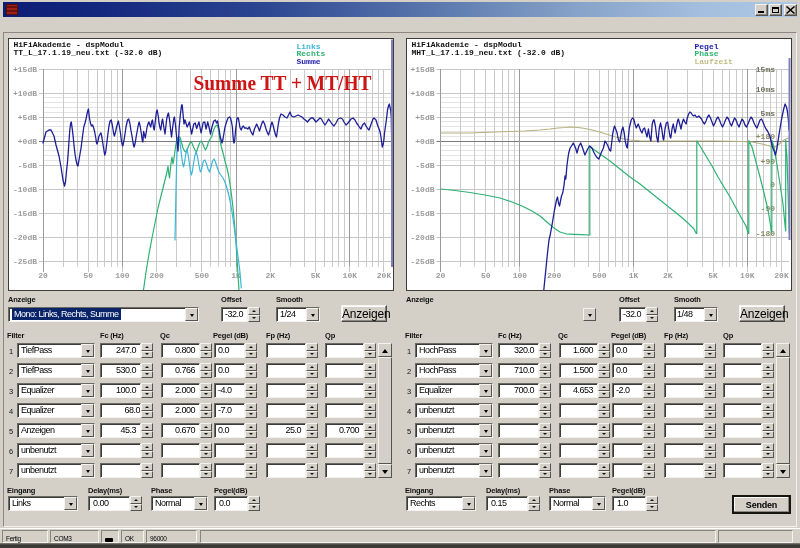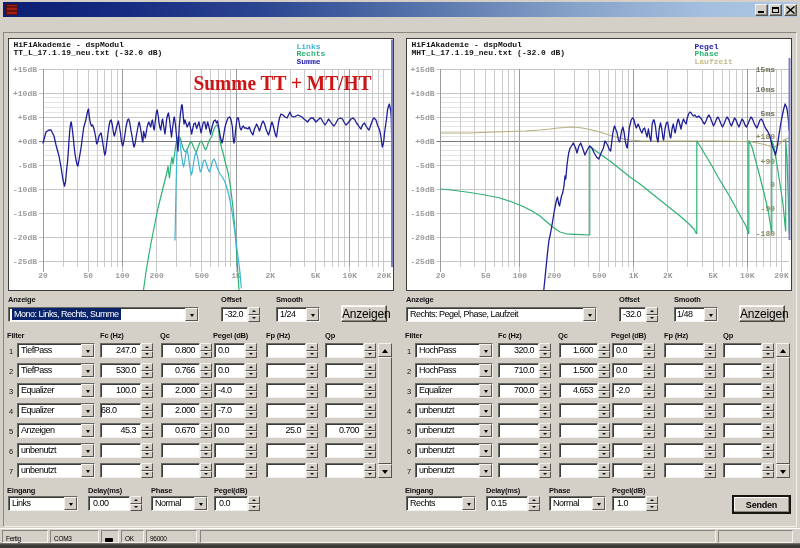--- a/index.html
+++ b/index.html
@@ -425,21 +425,21 @@
       </div>
       <div class="sb">
         <i class="dn"></i>
       </div>
     </div>
     <div class="lb" style="left:9px;top:407px;font-weight:normal;font-size:7.5px">4</div>
     <div class="fld" style="left:17px;top:403px;width:78px;height:15px;text-align:left;padding-left:3px">Equalizer</div>
     <div class="cbtn" style="left:81px;top:404px;height:13px">
       <i class="dn"></i>
     </div>
-    <div class="fld" style="left:100px;top:403px;width:41px;height:15px;">68.0</div>
+    <div class="fld" style="left:100px;top:403px;width:41px;height:15px;text-align:right;">68.0</div>
     <div class="spin" style="left:141px;top:403px;height:15px">
       <div class="sb">
         <i class="up"></i>
       </div>
       <div class="sb">
         <i class="dn"></i>
       </div>
     </div>
     <div class="fld" style="left:161px;top:403px;width:39px;height:15px;text-align:right;padding-right:4px;">2.000</div>
     <div class="spin" style="left:200px;top:403px;height:15px">
@@ -659,21 +659,20 @@
     <div class="fld" style="left:214px;top:496px;width:34px;height:15px;text-align:left;padding-left:4px;">0.0</div>
     <div class="spin" style="left:248px;top:496px;height:15px">
       <div class="sb">
         <i class="up"></i>
       </div>
       <div class="sb">
         <i class="dn"></i>
       </div>
     </div>
     <div class="lb" style="left:406px;top:295px;font-weight:bold;font-size:7.5px">Anzeige</div>
-    <div class="fld" style="left:406px;top:307px;width:191px;height:15px;text-align:left;padding-left:3px">Rechts: Pegel, Phase, Laufzeit</div>
     <div class="cbtn" style="left:583px;top:308px;height:13px">
       <i class="dn"></i>
     </div>
     <div class="lb" style="left:619px;top:295px;font-weight:bold;font-size:7.5px">Offset</div>
     <div class="fld" style="left:619px;top:307px;width:27px;height:15px;text-align:left;padding-left:3px;">-32.0</div>
     <div class="spin" style="left:646px;top:307px;height:15px">
       <div class="sb">
         <i class="up"></i>
       </div>
       <div class="sb">

